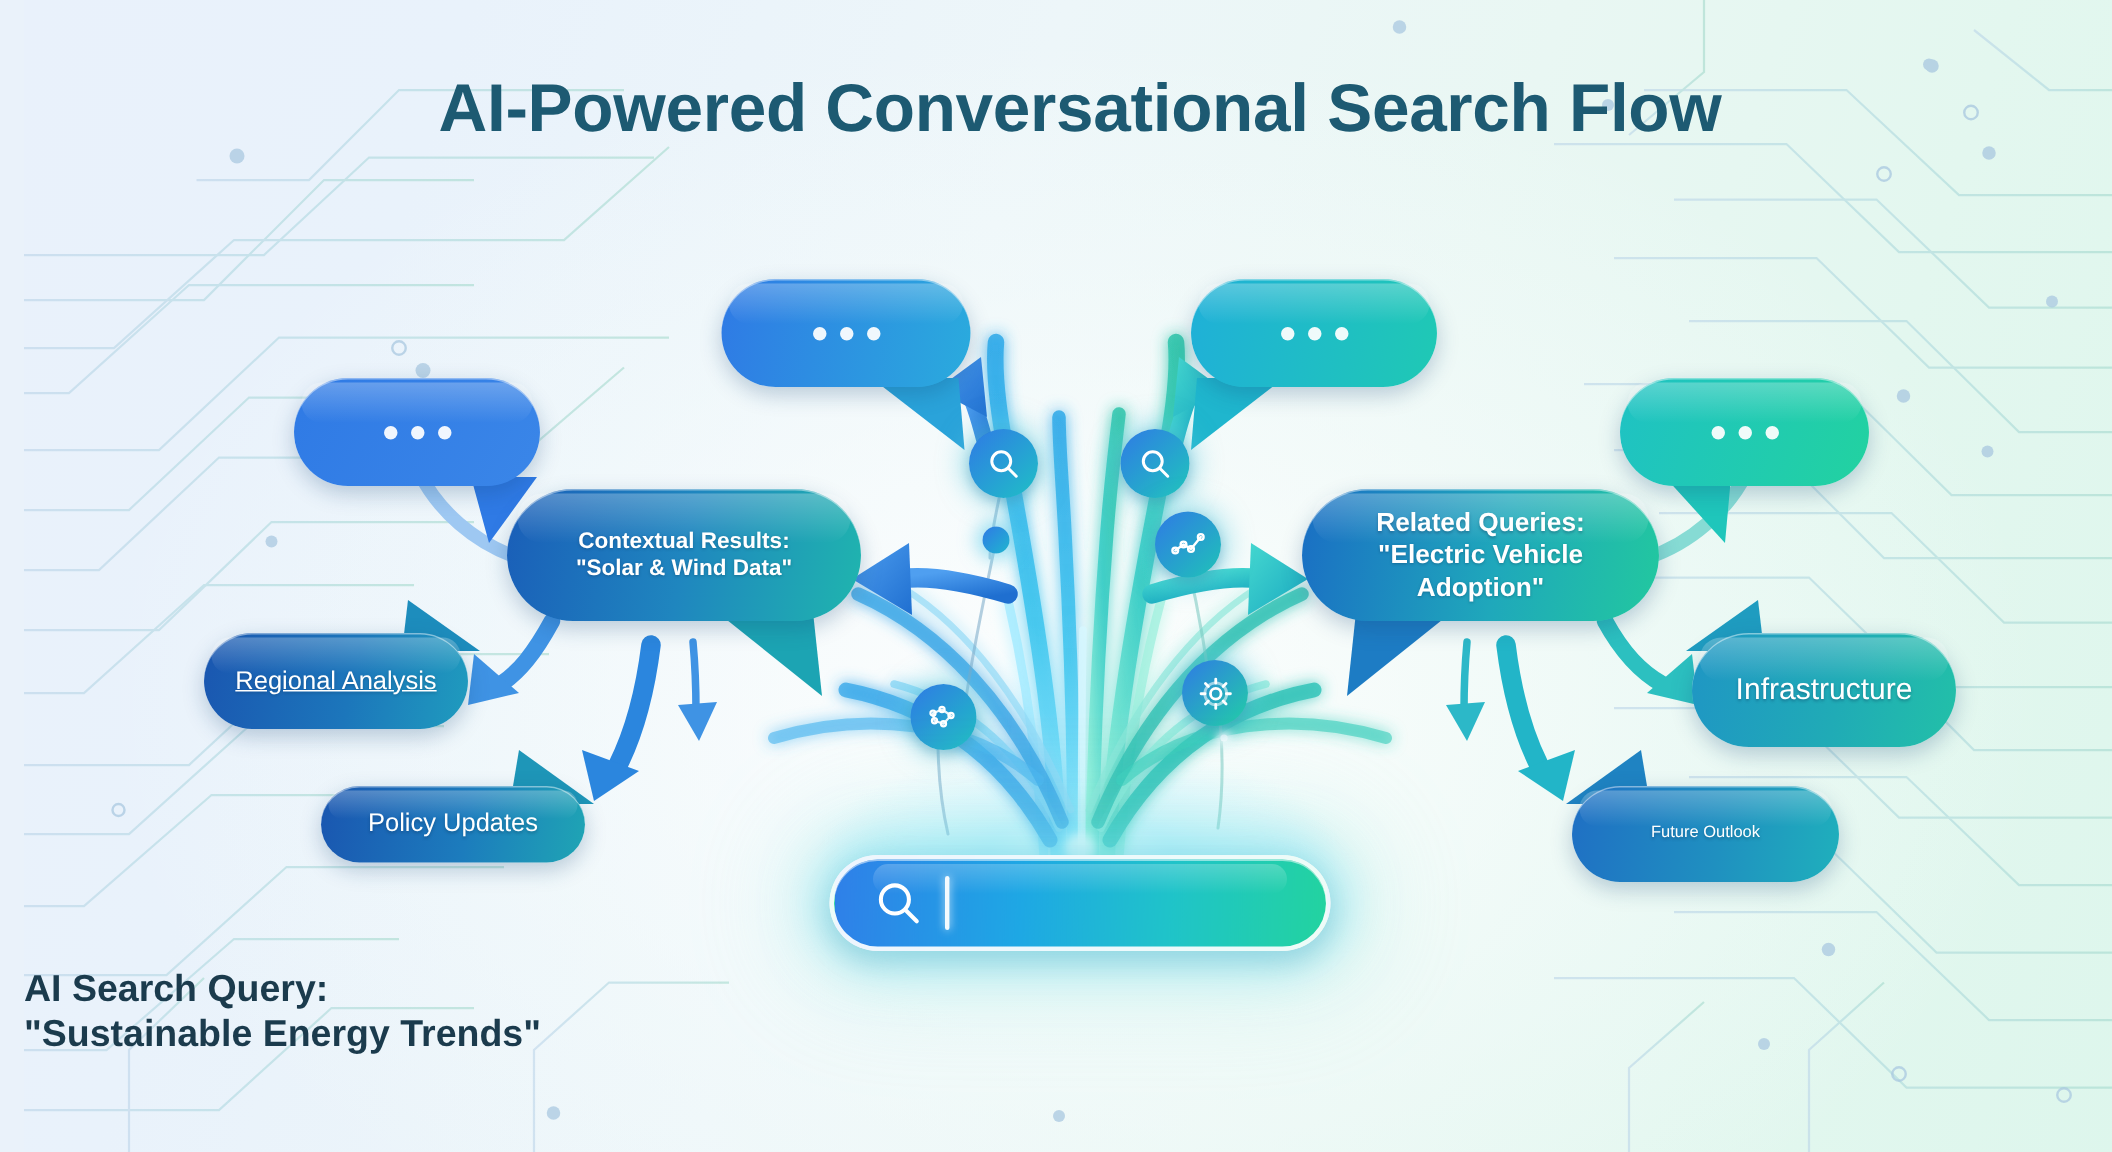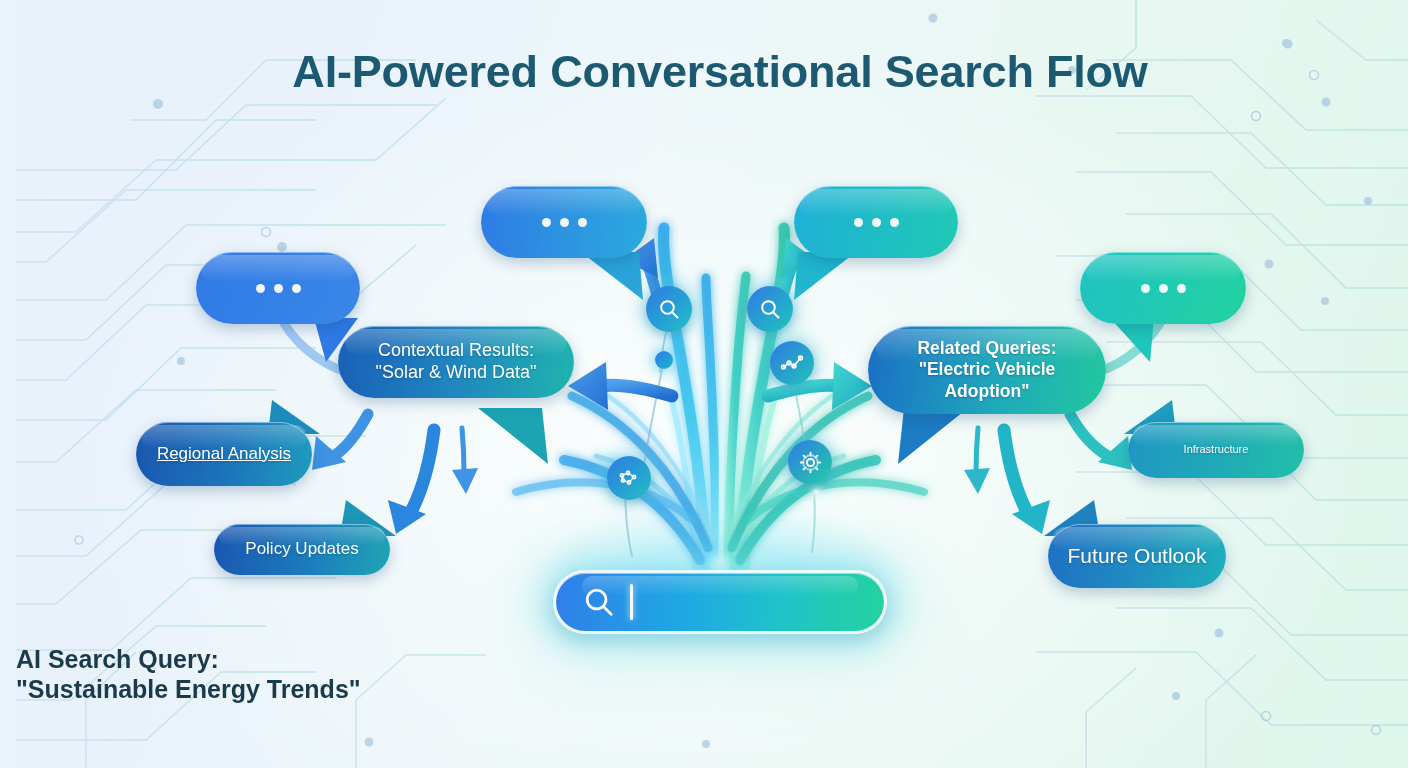--- a/index.html
+++ b/index.html
@@ -342,21 +342,21 @@
     <div class="dots">
         <i></i>
         <i></i>
         <i></i>
       </div>
   </div>
   <svg style="position:absolute;left:565px;top:252px;width:70px;height:56px;z-index:5;">
     <polygon points="0,0 58,0 62,48" fill="#2aa3da"></polygon>
   </svg>
 
-  <div class="bubble" style="left:322px; top:326px; width:236px; height:72px; font-size:18px; font-weight:normal;
+  <div class="bubble" style="left:322px; top:326px; width:236px; height:88px; font-size:15px; font-weight:bold;
               background:linear-gradient(100deg,#1a5eb8 0%,#1f86bf 50%,#1fb5ae 100%);">
     <div class="txt">
       <span>Contextual Results:</span><br>
       <span>"Solar &amp; Wind Data"</span>
     </div>
   </div>
   <svg style="position:absolute;left:462px;top:408px;width:80px;height:62px;z-index:5;">
     <polygon points="0,0 64,0 70,56" fill="#1ca4b3"></polygon>
   </svg>
 
@@ -404,29 +404,29 @@
               background:linear-gradient(100deg,#1a6ec4 0%,#1fa8bb 55%,#22c89f 100%);">
     <div class="txt">
       <span>Related Queries:</span><br>
       <span>"Electric Vehicle Adoption"</span>
     </div>
   </div>
   <svg style="position:absolute;left:872px;top:408px;width:80px;height:62px;z-index:5;">
     <polygon points="16,0 80,0 10,56" fill="#1d7cc4"></polygon>
   </svg>
 
-  <div class="bubble" style="left:1112px; top:422px; width:176px; height:56px; font-size:11px;
+  <div class="bubble" style="left:1112px; top:422px; width:176px; height:76px; font-size:20px;
               background:linear-gradient(100deg,#1f96c4 0%,#20abb6 55%,#22c0a8 100%);align-items:center;">
     <div class="txt">Infrastructure</div>
   </div>
   <svg style="position:absolute;left:1104px;top:400px;width:76px;height:36px;z-index:5;">
     <polygon points="4,34 52,0 56,34" fill="#1f9cc0"></polygon>
   </svg>
 
-  <div class="bubble" style="left:1032px; top:524px; width:178px; height:64px; font-size:21px;
+  <div class="bubble" style="left:1032px; top:524px; width:178px; height:64px; font-size:11px;
               background:linear-gradient(100deg,#1f6fc4 0%,#1f90c0 55%,#1fb0bc 100%);">
     <div class="txt">Future Outlook</div>
   </div>
   <svg style="position:absolute;left:1026px;top:500px;width:78px;height:38px;z-index:5;">
     <polygon points="2,36 52,0 58,36" fill="#1f83c2"></polygon>
   </svg>
 
   <div class="badge" style="left:630px; top:286px; width:46px; height:46px;
               background:linear-gradient(135deg,#2f7ae5 0%,#1fc0c6 100%);">
     <svg width="24" height="24" viewBox="0 0 24 24" fill="none" stroke="#ffffff" stroke-width="2" stroke-linecap="round">

